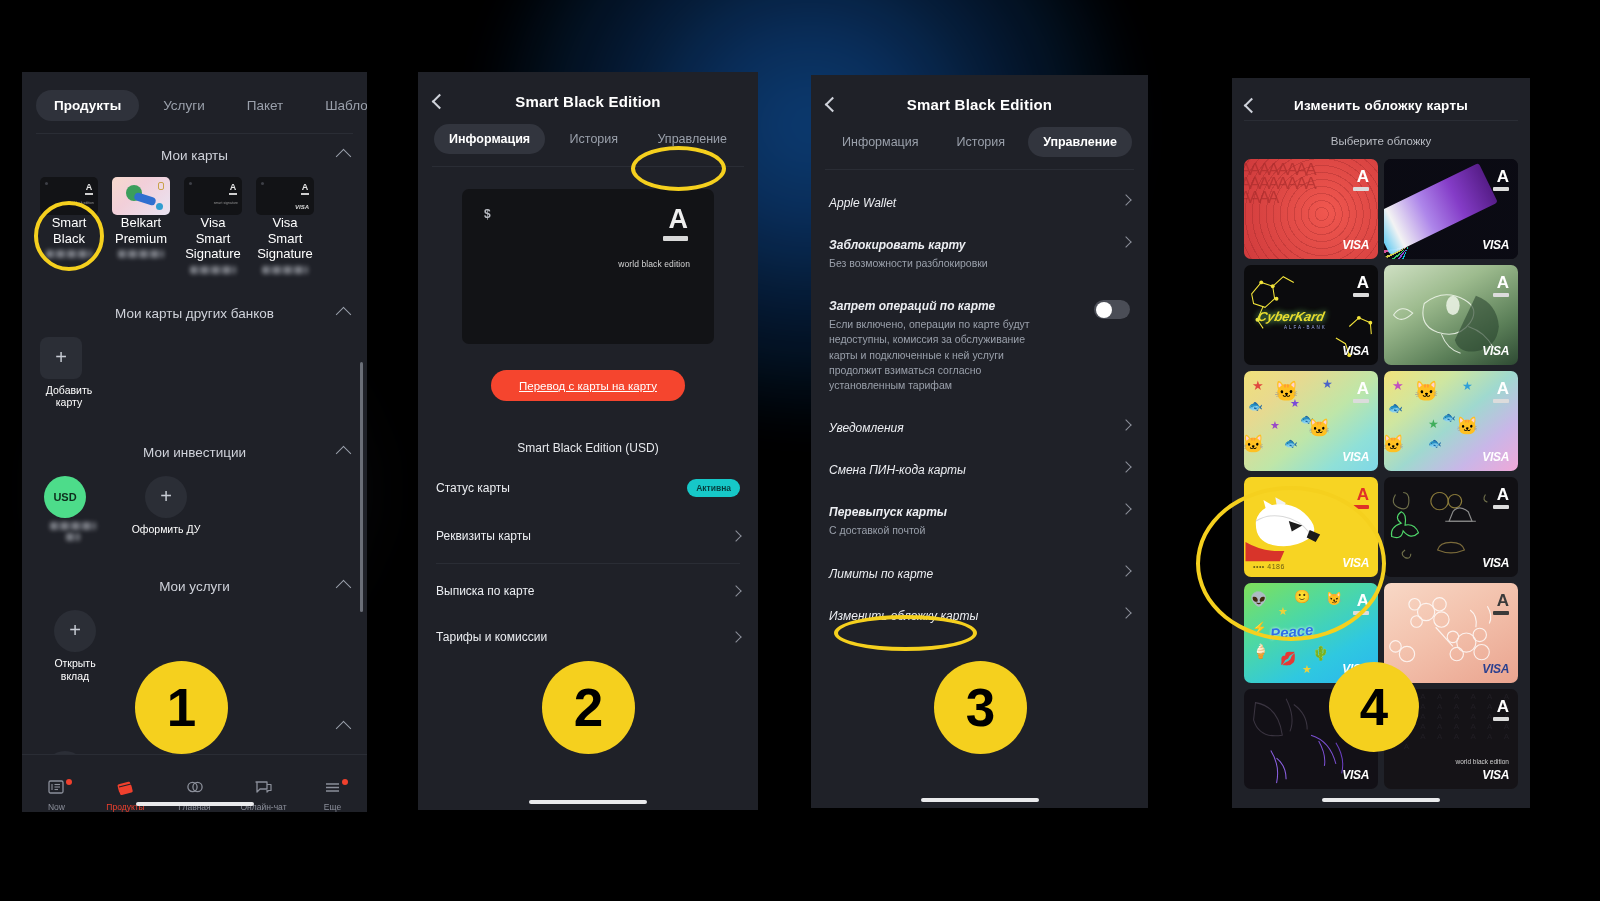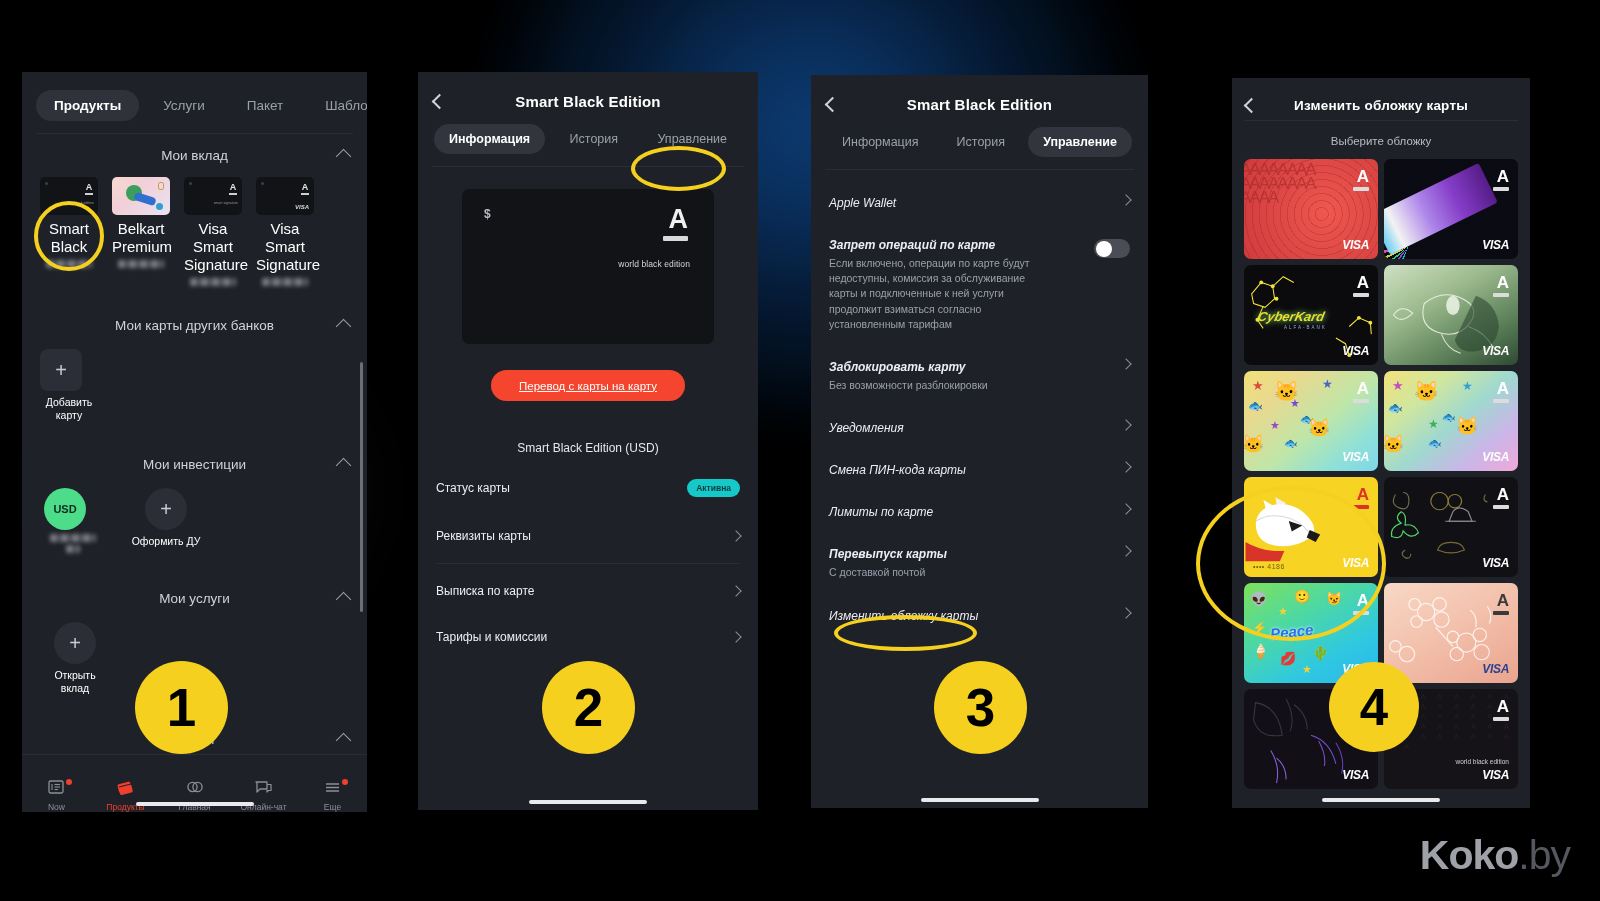--- a/index.html
+++ b/index.html
@@ -78,21 +78,21 @@
   .cardcell { width: 58px; text-align: center; }
   .mini-card {
     width: 58px; height: 38px; border-radius: 5px; background: #121316;
     position: relative; overflow: hidden;
   }
   .mc-a { position: absolute; right: 5px; top: 6px; font-size: 9px; font-weight: bold; color: #e6e6e6; line-height: 1; }
   .mc-a::after { content:""; display:block; width: 8px; height: 2px; background: #cfcfcf; margin-top: 1px; }
   .mc-wbe { position: absolute; right: 4px; bottom: 10px; font-size: 3.3px; color: #9a9a9a; letter-spacing: .1px; }
   .mc-visa { position: absolute; right: 5px; bottom: 5px; font-size: 6px; font-style: italic; font-weight: bold; color: #d8d8d8; }
   .mc-dot { position: absolute; left: 5px; top: 5px; width: 3px; height: 3px; border-radius: 50%; background: #3d3f46; }
-  .cardname { font-size: 15px; color: #fff; margin-top: 5px; line-height: 1.2; }
+  .cardname { font-size: 13px; color: #fff; line-height: 1.2; }
   .blurnum { height: 8px; margin: 4px auto 0 auto; width: 46px;
     background: repeating-linear-gradient(90deg,#8a8d95 0 7px, #4a4d55 7px 11px);
     filter: blur(2px); opacity: .85; border-radius: 2px; }
   .plus-tile {
     width: 42px; height: 42px; border-radius: 8px; background: #2b2e36;
     display: flex; align-items: center; justify-content: center;
     font-size: 20px; color: #c8ccd4; font-weight: 300;
   }
   .plus-circ {
     width: 42px; height: 42px; border-radius: 50%; background: #2b2e36;
@@ -205,21 +205,21 @@
     <div class="screen">
       <div class="tabsrow">
         <div class="tabpill active">Продукты</div>
         <div class="tabpill">Услуги</div>
         <div class="tabpill">Пакет</div>
         <div class="tabpill">Шаблоны</div>
       </div>
       <div class="hr"></div>
 
       <div class="sect-head">
-        <span>Мои вклад</span>
+        <span>Мои карты</span>
         <span class="chev-up"></span>
       </div>
 
       <div class="cardrow">
         <div class="cardcell">
           <div class="mini-card">
             <span class="mc-dot"></span>
             <span class="mc-a">A</span>
             <span class="mc-wbe">world black edition</span>
           </div>
@@ -414,62 +414,62 @@
       <div style="margin-top:12px">
         <div class="mrow plain">
           <div>
               <div class="mt">Apple Wallet</div>
             </div>
           <span class="chev-right"></span>
         </div>
 
         <div class="mrow">
           <div>
+            <div class="mt">Заблокировать карту</div>
+            <div class="ms">Без возможности разблокировки</div>
+          </div>
+          <span class="chev-right"></span>
+        </div>
+
+        <div class="mrow">
+          <div>
             <div class="mt">Запрет операций по карте</div>
             <div class="ms">Если включено, операции по карте будут недоступны, комиссия за обслуживание карты и подключенные к ней услуги продолжит взиматься согласно установленным тарифам</div>
           </div>
           <span class="toggle">
               <span class="knob"></span>
             </span>
         </div>
 
-        <div class="mrow">
-          <div>
-            <div class="mt">Заблокировать карту</div>
-            <div class="ms">Без возможности разблокировки</div>
-          </div>
-          <span class="chev-right"></span>
-        </div>
-
         <div class="mrow plain">
           <div>
               <div class="mt">Уведомления</div>
             </div>
           <span class="chev-right"></span>
         </div>
 
         <div class="mrow plain">
           <div>
               <div class="mt">Смена ПИН-кода карты</div>
-            </div>
-          <span class="chev-right"></span>
-        </div>
-
-        <div class="mrow plain">
-          <div>
-              <div class="mt">Лимиты по карте</div>
             </div>
           <span class="chev-right"></span>
         </div>
 
         <div class="mrow">
           <div>
             <div class="mt">Перевыпуск карты</div>
             <div class="ms">С доставкой почтой</div>
           </div>
+          <span class="chev-right"></span>
+        </div>
+
+        <div class="mrow plain">
+          <div>
+              <div class="mt">Лимиты по карте</div>
+            </div>
           <span class="chev-right"></span>
         </div>
 
         <div class="mrow plain">
           <div>
               <div class="mt">Изменить обложку карты</div>
             </div>
           <span class="chev-right"></span>
         </div>
       </div>
@@ -688,16 +688,13 @@
   <div class="ring" style="left:34px;  top:201px; width:70px;  height:70px;"></div>
   <div class="ring" style="left:631px; top:146px; width:95px;  height:45px;"></div>
   <div class="ring" style="left:834px; top:615px; width:143px; height:36px;"></div>
   <div class="ring" style="left:1196px;top:486px; width:190px; height:155px;"></div>
 
   <div class="numbubble" style="left:135px; top:661px; width:93px;  height:93px;  font-size:53px;">1</div>
   <div class="numbubble" style="left:542px; top:661px; width:93px;  height:93px;  font-size:53px;">2</div>
   <div class="numbubble" style="left:934px; top:661px; width:93px;  height:93px;  font-size:53px;">3</div>
   <div class="numbubble" style="left:1329px;top:662px; width:90px;  height:90px;  font-size:51px;">4</div>
 
-  <div class="watermark">
-    <span class="wm-a">Koko</span><span class="wm-b">.by</span>
-  </div>
 </div>
 
 </body></html>

